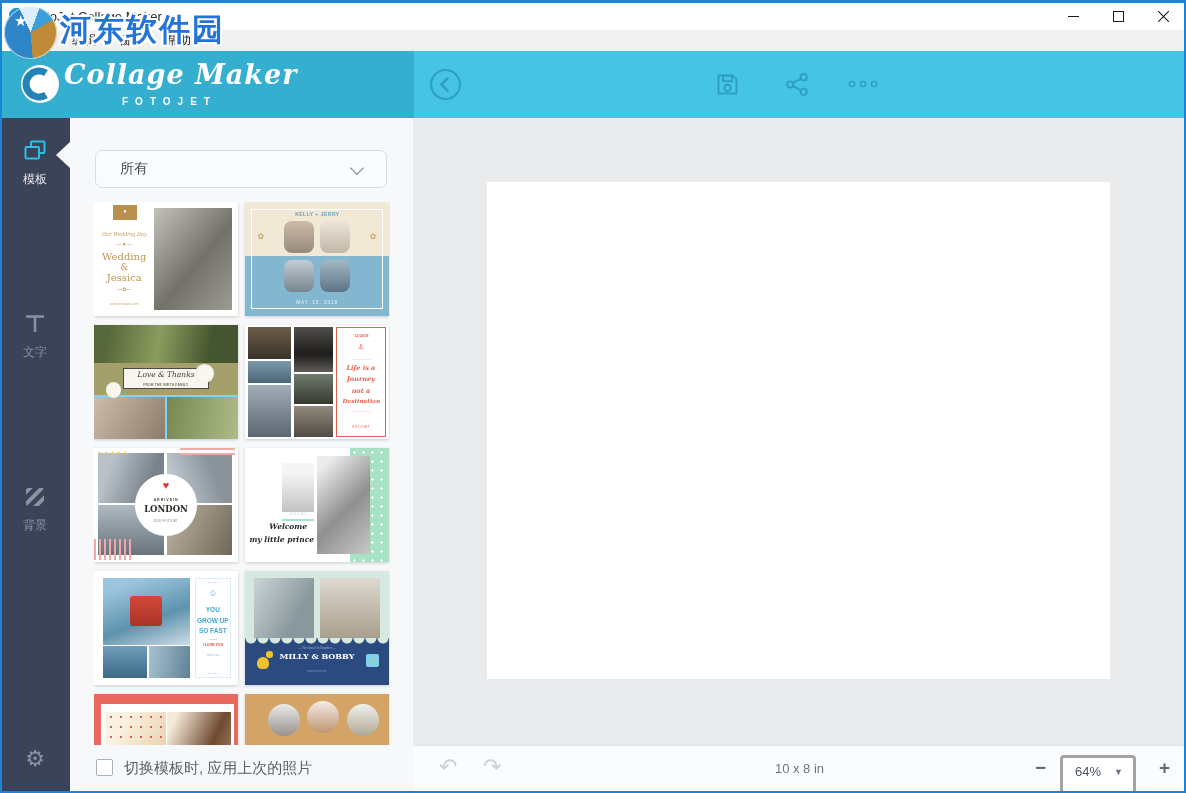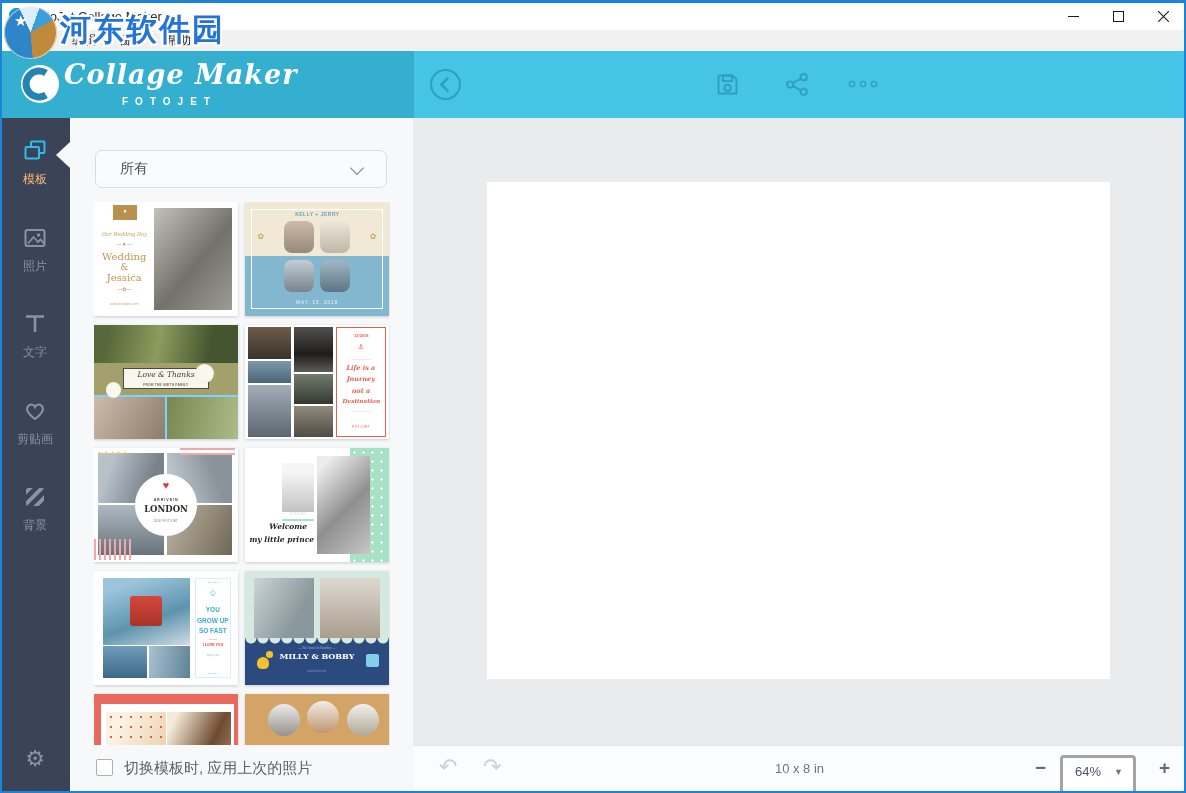--- a/index.html
+++ b/index.html
@@ -27,21 +27,21 @@
   .brand-script{position:absolute;left:64px;top:8px;font-family:"DejaVu Serif",serif;font-style:italic;font-weight:bold;
                 font-size:27px;color:#ffffff;letter-spacing:1px;}
   .brand-sub{position:absolute;left:122px;top:45px;font-size:10px;color:#ffffff;letter-spacing:7px;font-weight:bold;}
   .hdr-btn{position:absolute;top:16px;width:34px;height:34px;display:flex;align-items:center;justify-content:center;cursor:pointer;}
   .btn-back{left:14px;} .btn-save{left:296px;} .btn-share{left:366px;} .btn-more{left:432px;}
   
   .main{position:absolute;left:0;top:118px;width:100%;height:675px;}
   .sidebar{position:absolute;left:0;top:0;width:70px;height:675px;background:#3a4357;}
   .side-item{position:absolute;left:0;width:70px;height:58px;display:flex;flex-direction:column;align-items:center;cursor:pointer;}
   .side-item .lbl{margin-top:3px;font-size:12px;color:#8b93a3;}
-  .side-item.active .lbl{color:#fdba74;}
+  .side-item.active .lbl{color:#e5e5e5;}
   .side-notch{position:absolute;left:56px;top:24px;width:0;height:0;border-top:13px solid transparent;
               border-bottom:13px solid transparent;border-right:14px solid #f7f8fa;}
   .gear{position:absolute;left:0;bottom:23px;width:70px;text-align:center;font-size:22px;color:#8b93a3;cursor:pointer;line-height:1;}
   
   .panel{position:absolute;left:70px;top:0;width:343px;height:675px;background:#f7f8fa;}
   .filter-box{position:absolute;left:25px;top:32px;width:292px;height:38px;background:#fafbfc;border:1px solid #d9dde2;
               border-radius:7px;box-sizing:border-box;cursor:pointer;}
   .filter-box .val{position:absolute;left:24px;top:9px;font-size:14px;color:#4a4f57;}
   .filter-box .chev{position:absolute;right:24px;top:12px;width:9px;height:9px;border-right:1.6px solid #7a828c;
                     border-bottom:1.6px solid #7a828c;transform:rotate(45deg);}
@@ -162,39 +162,25 @@
     <div class="sidebar" id="sidebar">
       <div class="side-notch"></div>
       <div class="gear">⚙</div>
     <div class="side-item active" style="top: 20px;">
           <span><svg width="26" height="26" viewBox="0 0 26 26">
               <rect x="9" y="3.5" width="13.5" height="11.5" rx="1" fill="none" stroke="#29bfe8" stroke-width="2"></rect>
               <rect x="3.5" y="9" width="13.5" height="11.5" rx="1" fill="#3a4357" stroke="#29bfe8" stroke-width="2"></rect>
             </svg></span>
           <span class="lbl">模板</span>
         </div>
-        <div class="side-item" style="top: 106.5px;">
-          <span><svg width="26" height="26" viewBox="0 0 26 26">
-              <rect x="3.5" y="5" width="19" height="16" rx="2" fill="none" stroke="#8b93a3" stroke-width="2"></rect>
-              <circle cx="16.5" cy="10" r="1.7" fill="#8b93a3"></circle>
-              <path d="M6 18.5 l5.5-6.5 4.5 5 2.5-2.5 3.5 4" fill="none" stroke="#8b93a3" stroke-width="1.8"></path>
-            </svg></span>
-          <span class="lbl">照片</span>
-        </div>
         <div class="side-item" style="top: 193px;">
           <span><svg width="26" height="26" viewBox="0 0 26 26">
               <path d="M4 5.5 h18 M13 5.5 v15.5" fill="none" stroke="#8b93a3" stroke-width="2.6"></path>
             </svg></span>
           <span class="lbl">文字</span>
-        </div>
-        <div class="side-item" style="top: 279.5px;">
-          <span><svg width="26" height="26" viewBox="0 0 26 26">
-              <path d="M13 21 C5.5 15.5 3.5 11 6.2 8 C8.8 5.2 12 6.8 13 9 C14 6.8 17.2 5.2 19.8 8 C22.5 11 20.5 15.5 13 21 Z" fill="none" stroke="#8b93a3" stroke-width="2"></path>
-            </svg></span>
-          <span class="lbl">剪贴画</span>
         </div>
         <div class="side-item" style="top: 366px;">
           <span><svg width="26" height="26" viewBox="0 0 26 26">
               <defs>
                 <clipPath id="bgc">
                   <rect x="4" y="4" width="18" height="18" rx="2"></rect>
                 </clipPath>
               </defs>
               <g clip-path="url(#bgc)">
                 <path d="M-4 28 L28 -4 M4 32 L36 0 M-12 24 L20 -8" stroke="#8b93a3" stroke-width="4"></path>

